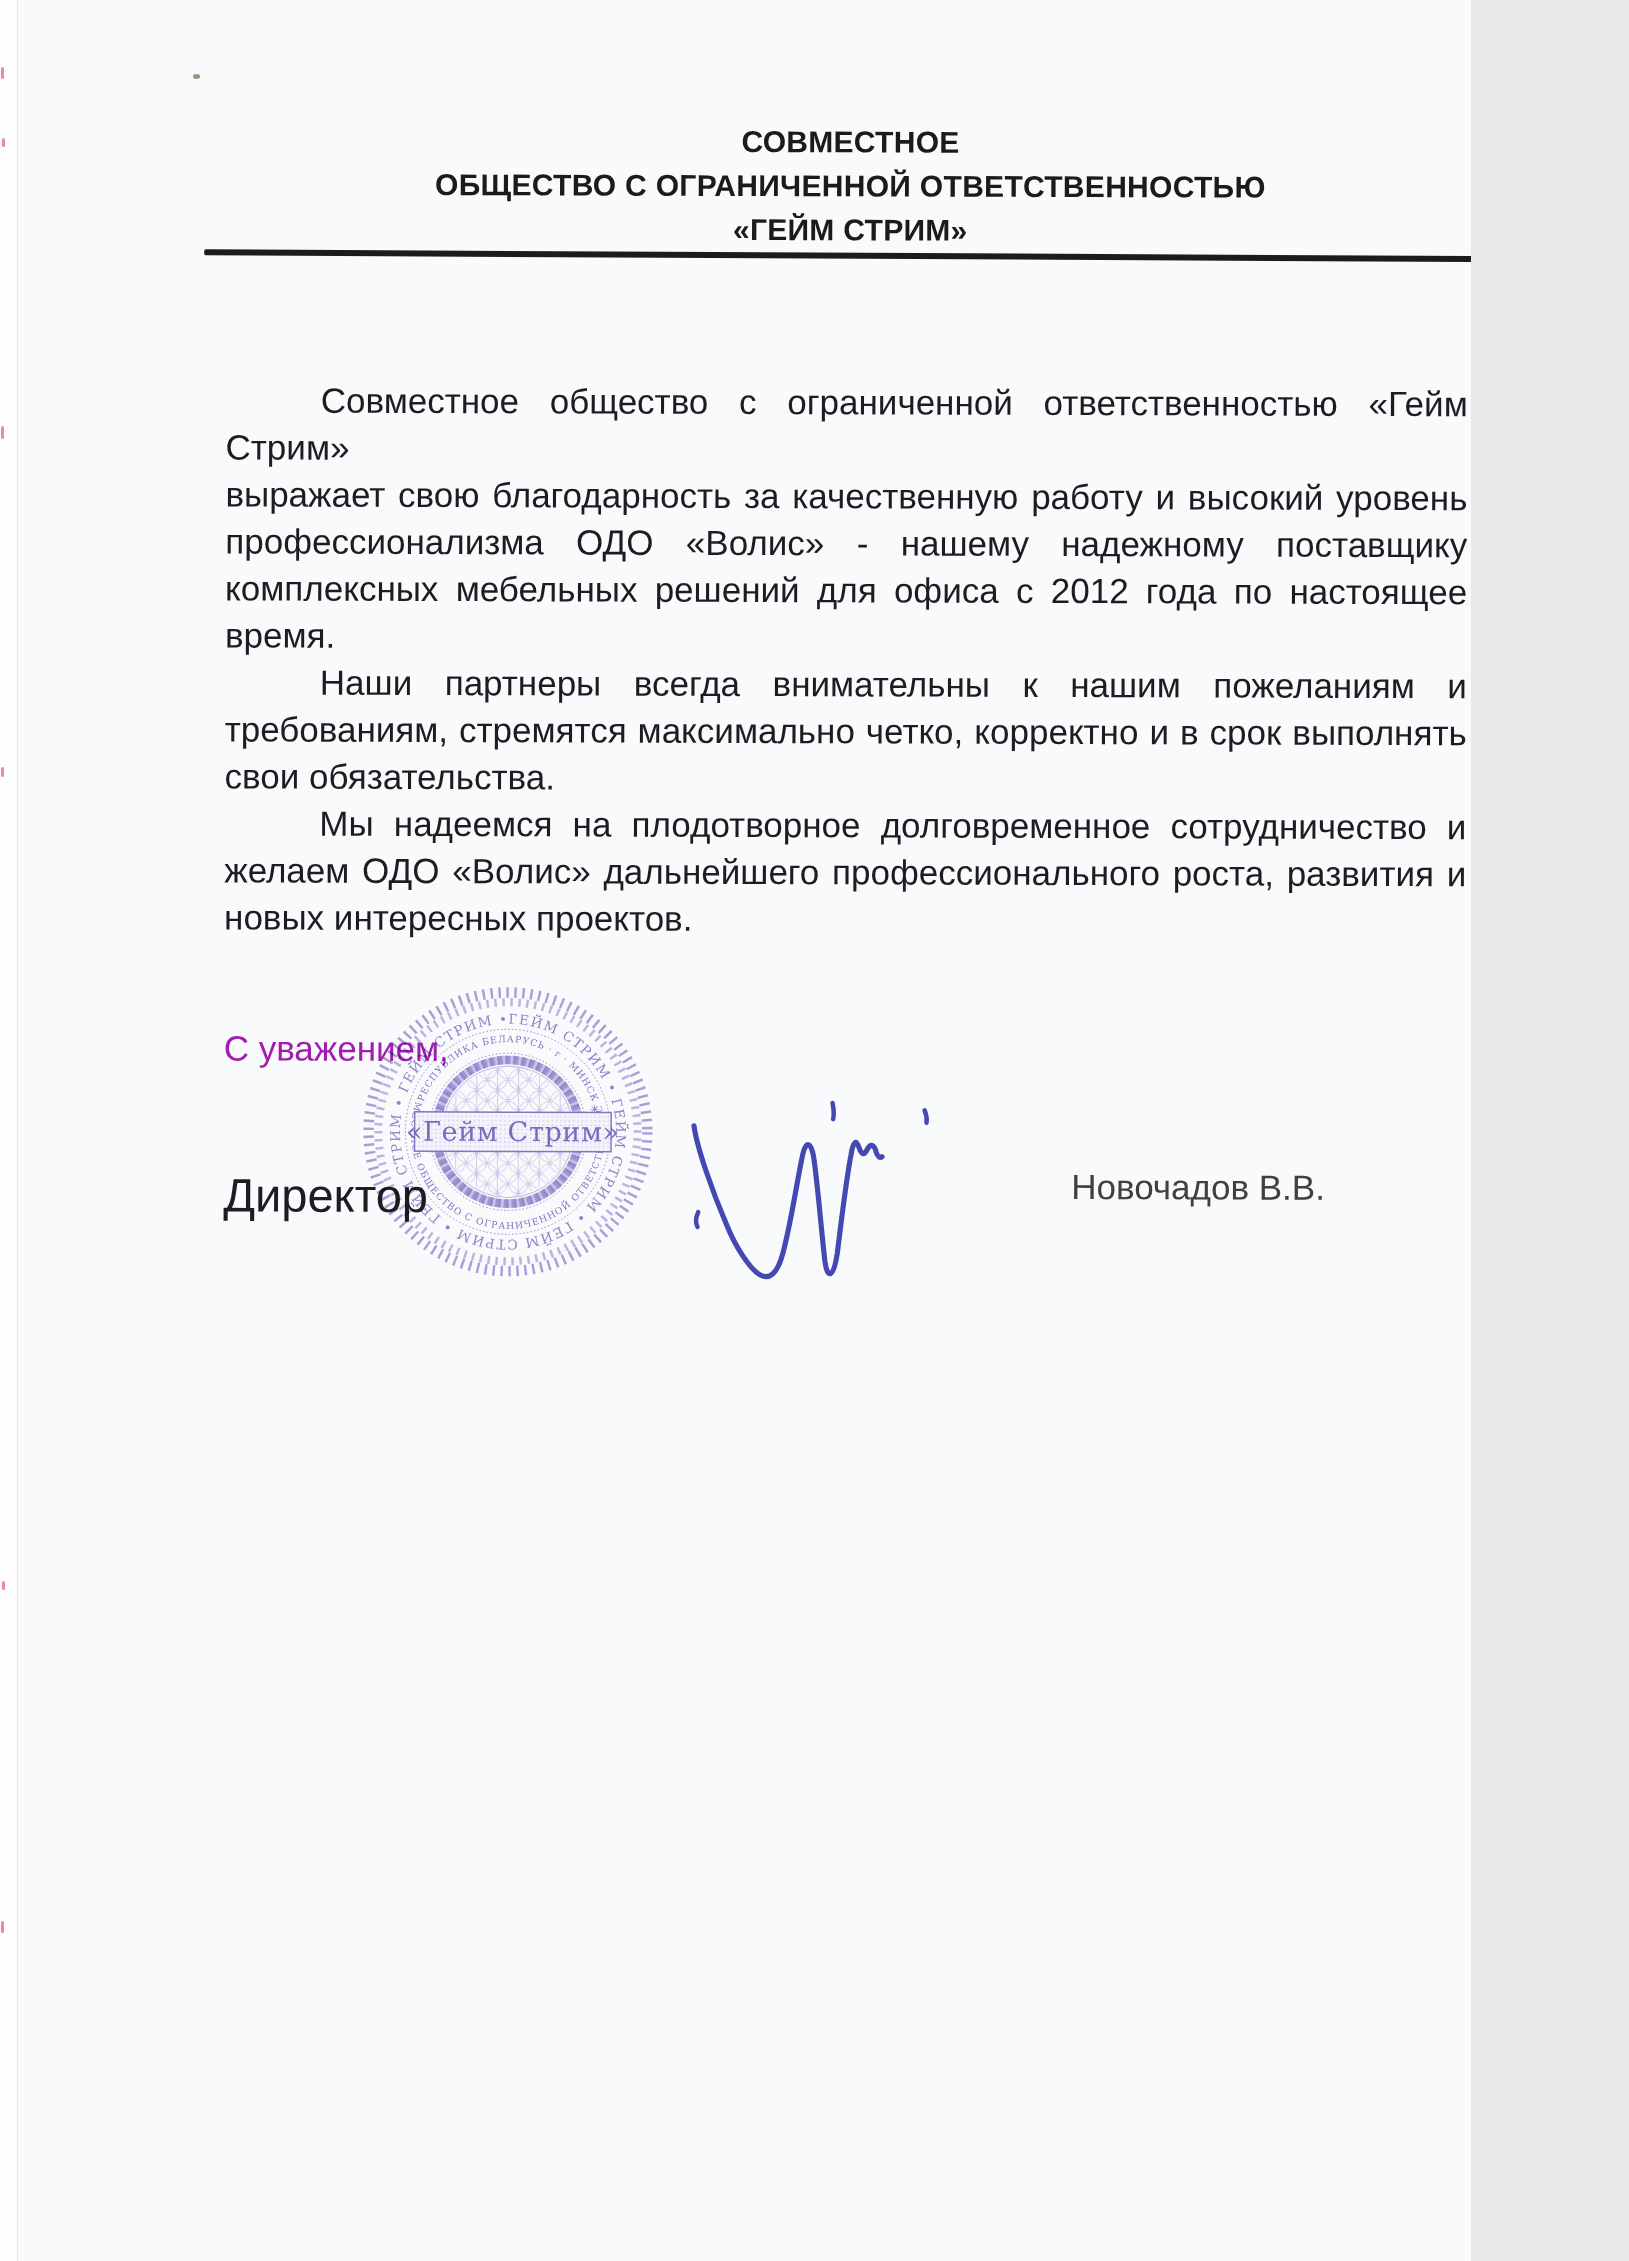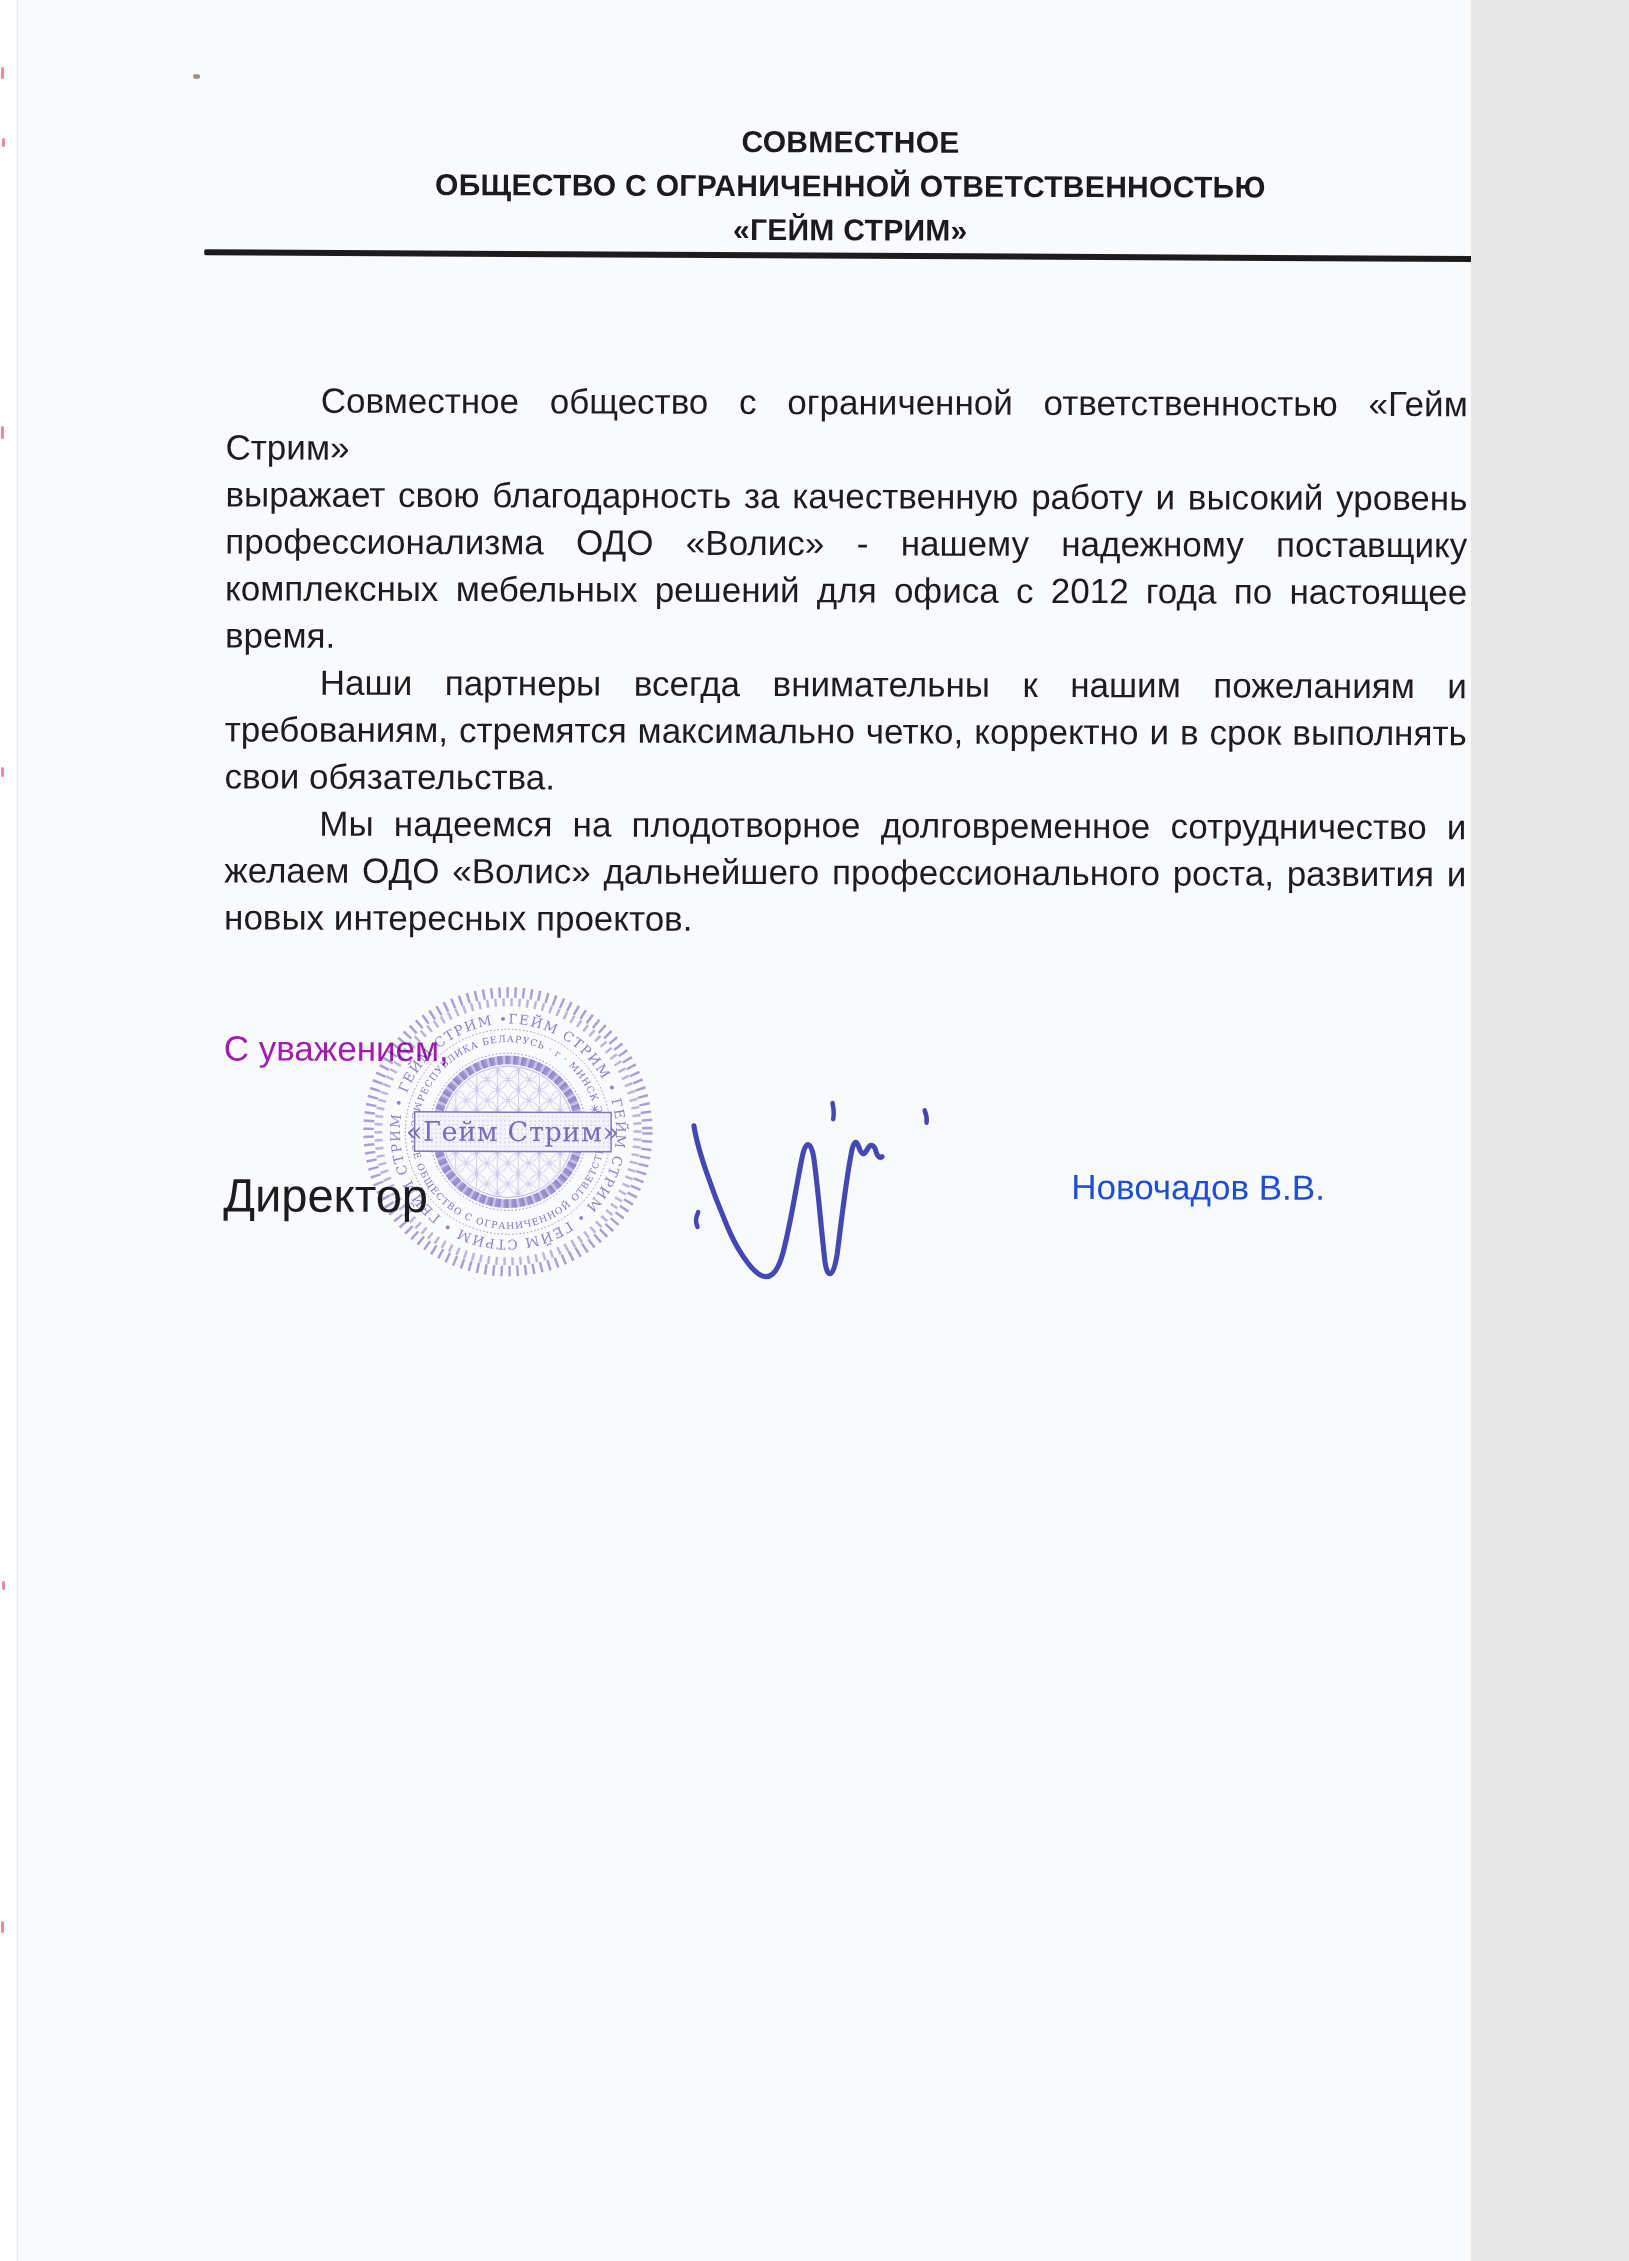--- a/index.html
+++ b/index.html
@@ -31,21 +31,21 @@
   
   .body-text{
     position:absolute;left:227px;top:378px;width:1242px;
     font-size:35px;line-height:47px;color:#1d1d21;
   }
   .bl{text-align:justify;text-align-last:justify;}
   .bl.first{text-indent:95px;}
   .bl.last{text-align-last:left;}
   .closing{position:absolute;left:227px;top:1030px;font-size:35px;color:#a21caf;}
   .director{position:absolute;left:227px;top:1169px;font-size:47px;color:#1d1d21;}
-  .name{position:absolute;left:1075px;top:1166px;font-size:35px;color:#1d4ed8;}
+  .name{position:absolute;left:1075px;top:1166px;font-size:35px;color:#404040;}
   
   .stamp{
     position:absolute;left:358px;top:979px;width:307px;height:307px;
     mix-blend-mode:multiply;opacity:.95;
   }
   .sig{
     position:absolute;left:654px;top:1028px;width:297px;height:277px;
     mix-blend-mode:multiply;
   }
   .stamp text{font-family:"DejaVu Serif","Liberation Serif",serif;}

